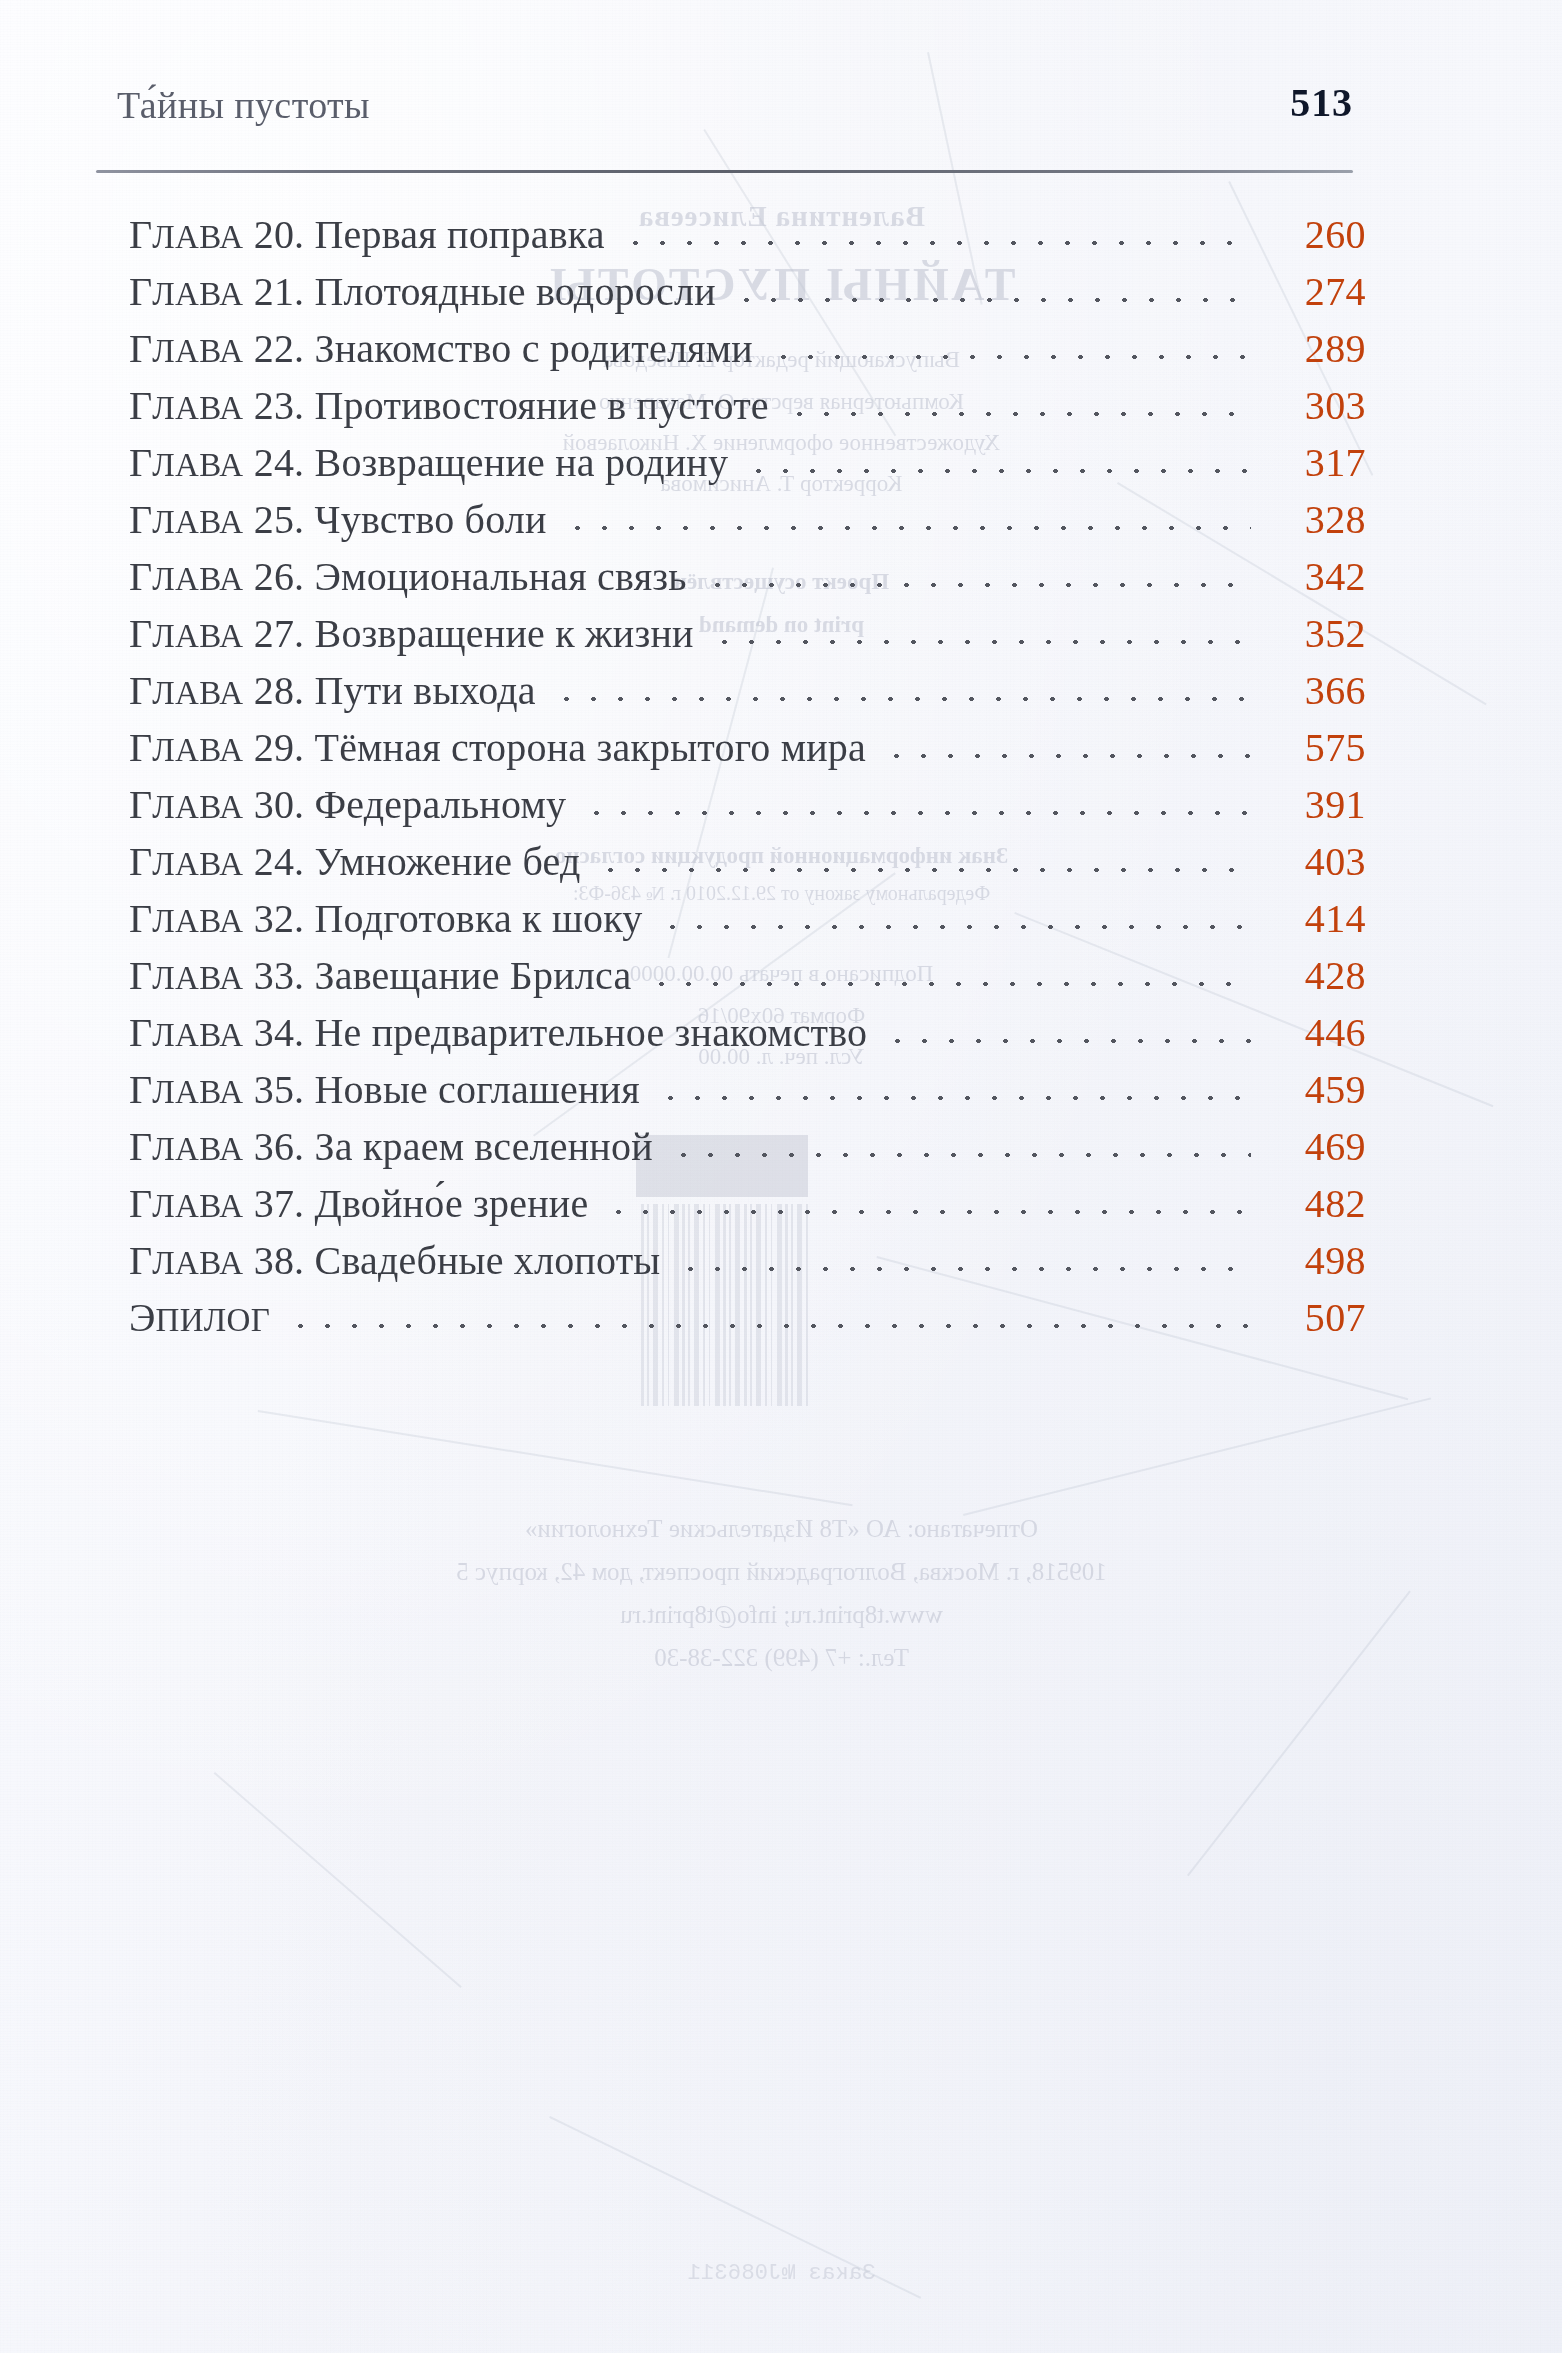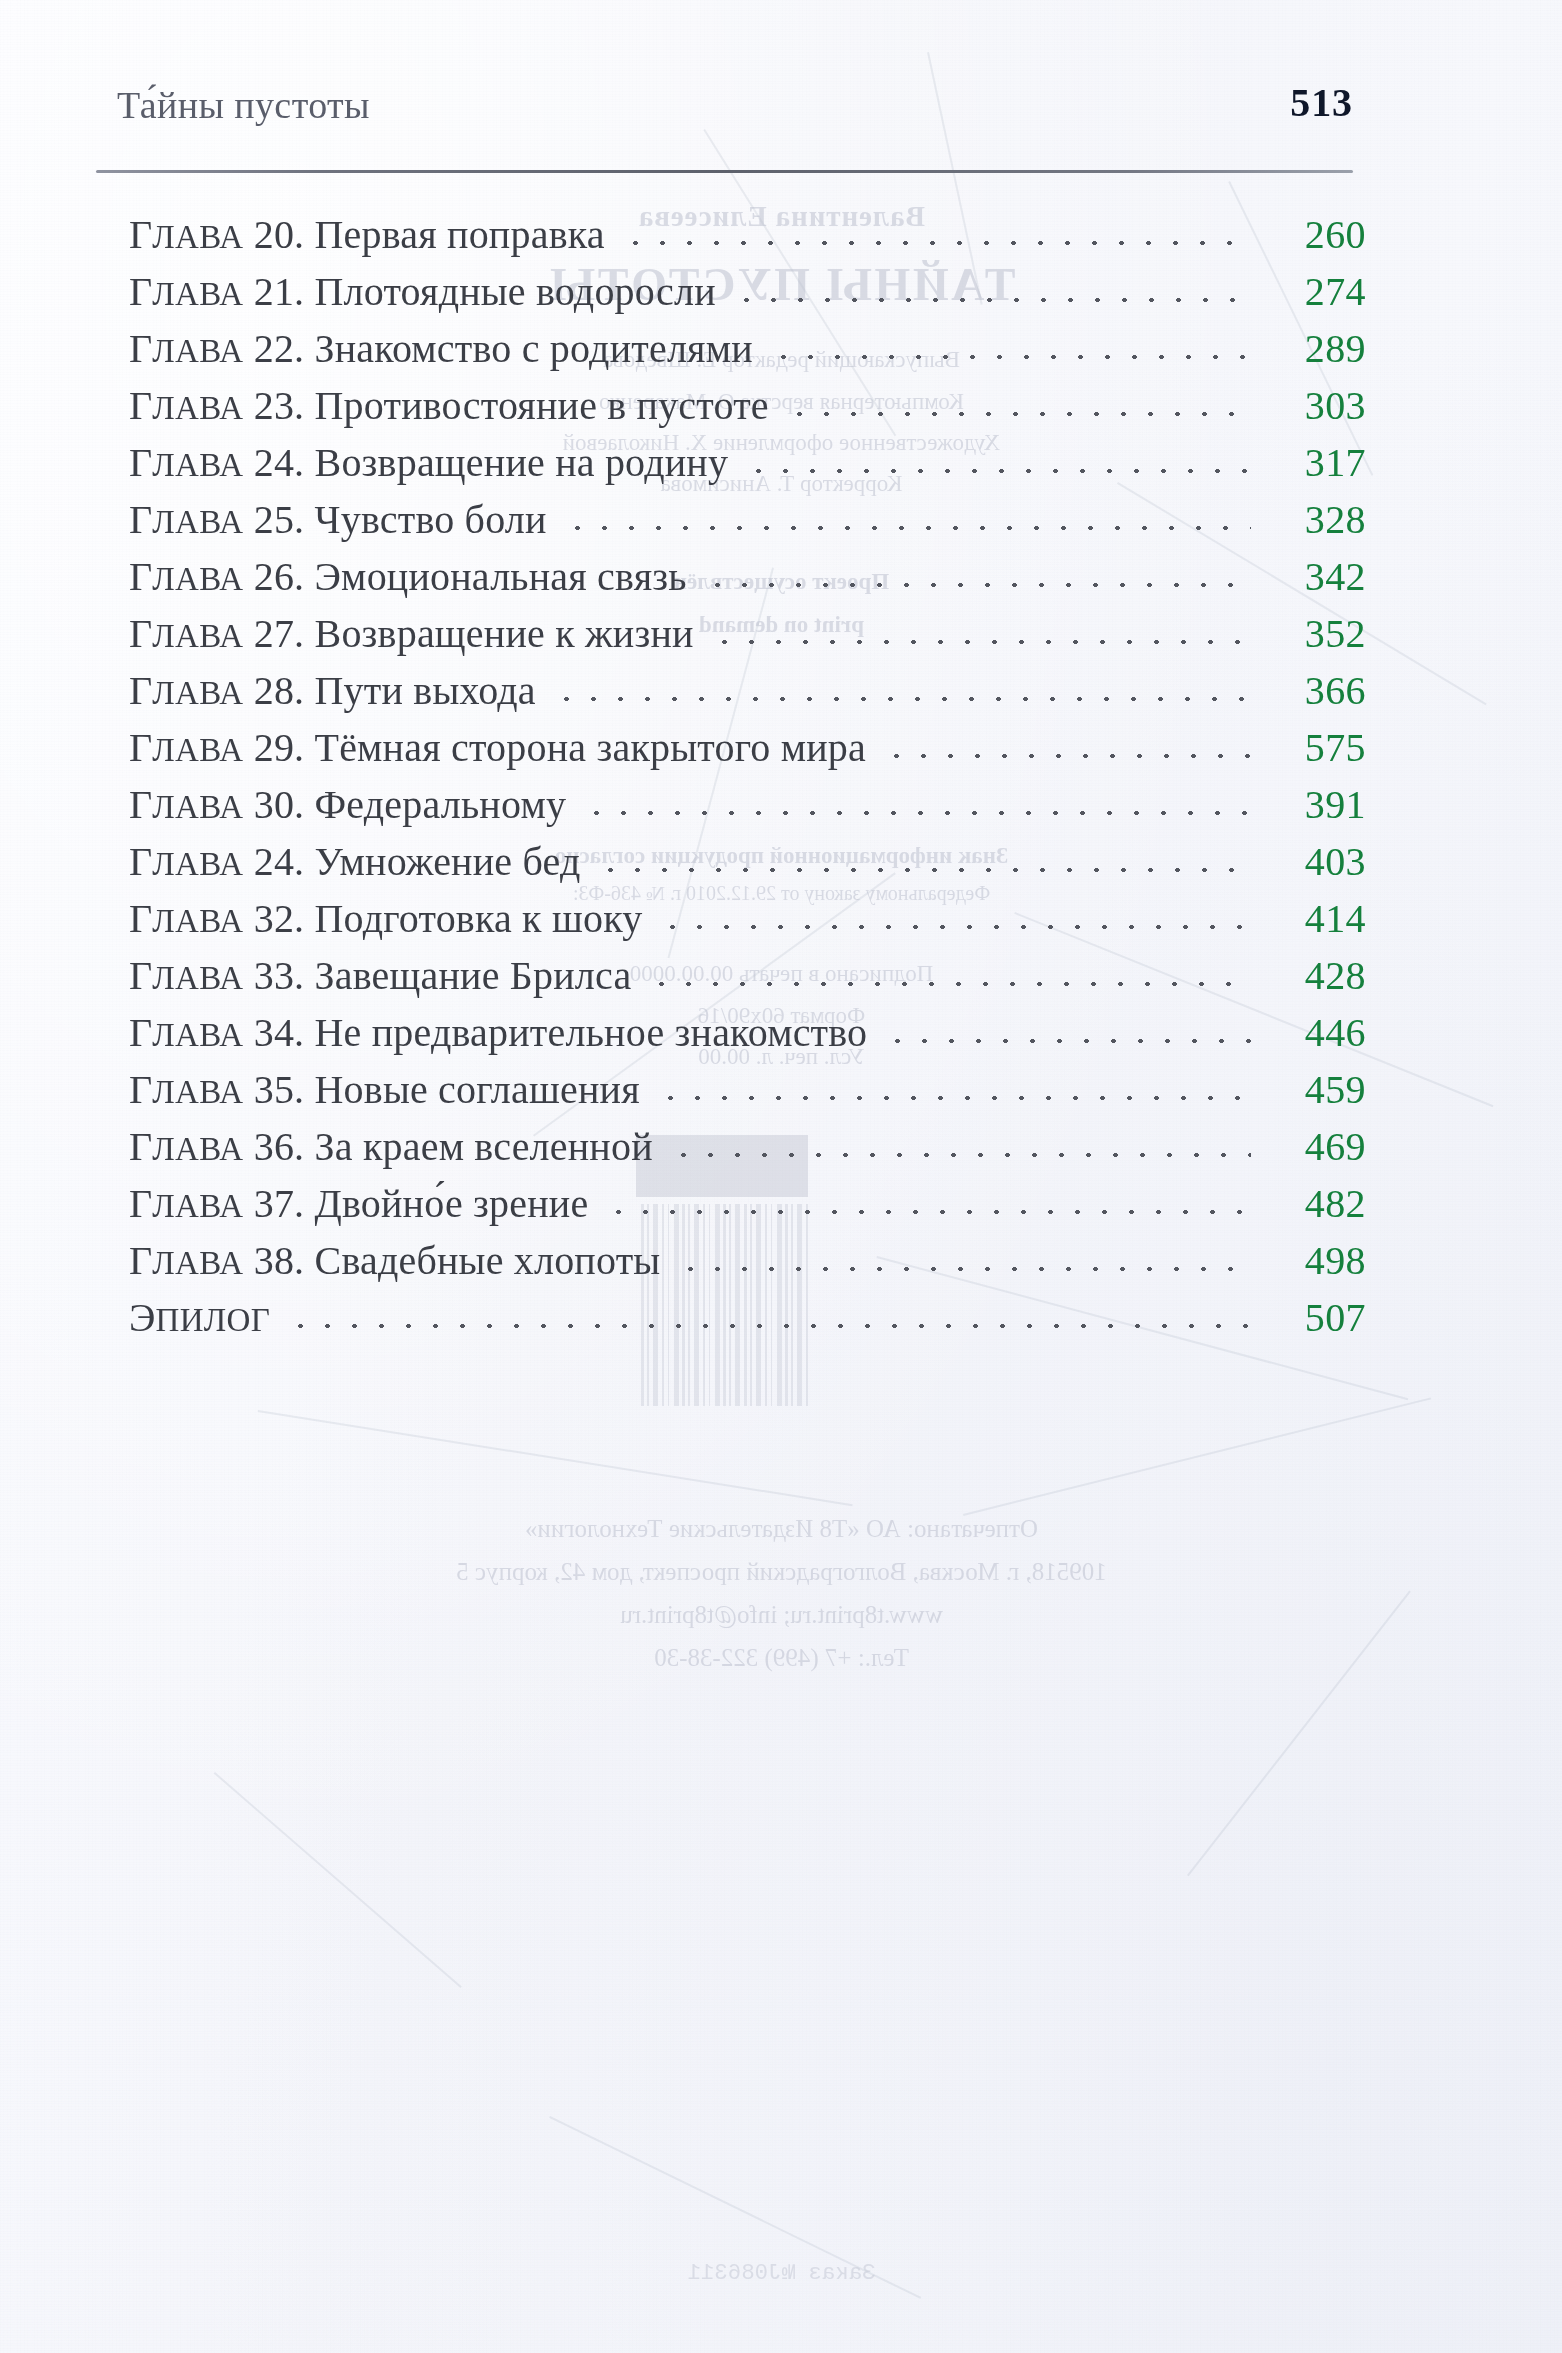--- a/index.html
+++ b/index.html
@@ -165,21 +165,21 @@
     right: 0;
     bottom: 0.17em;
     height: 6px;
     background-image: radial-gradient(circle, #53565f 0 2.2px, rgba(0,0,0,0) 2.5px);
     background-size: 27px 6px;
     background-repeat: repeat-x;
   }
 
   .toc-page {
     font-size: 40px;
-    color: #15803d;
+    color: #c2410c;
     text-align: right;
     min-width: 101px;
     white-space: nowrap;
     letter-spacing: 0.4px;
   }
 </style>
 </head>
 <body>
 
 <div class="page">

